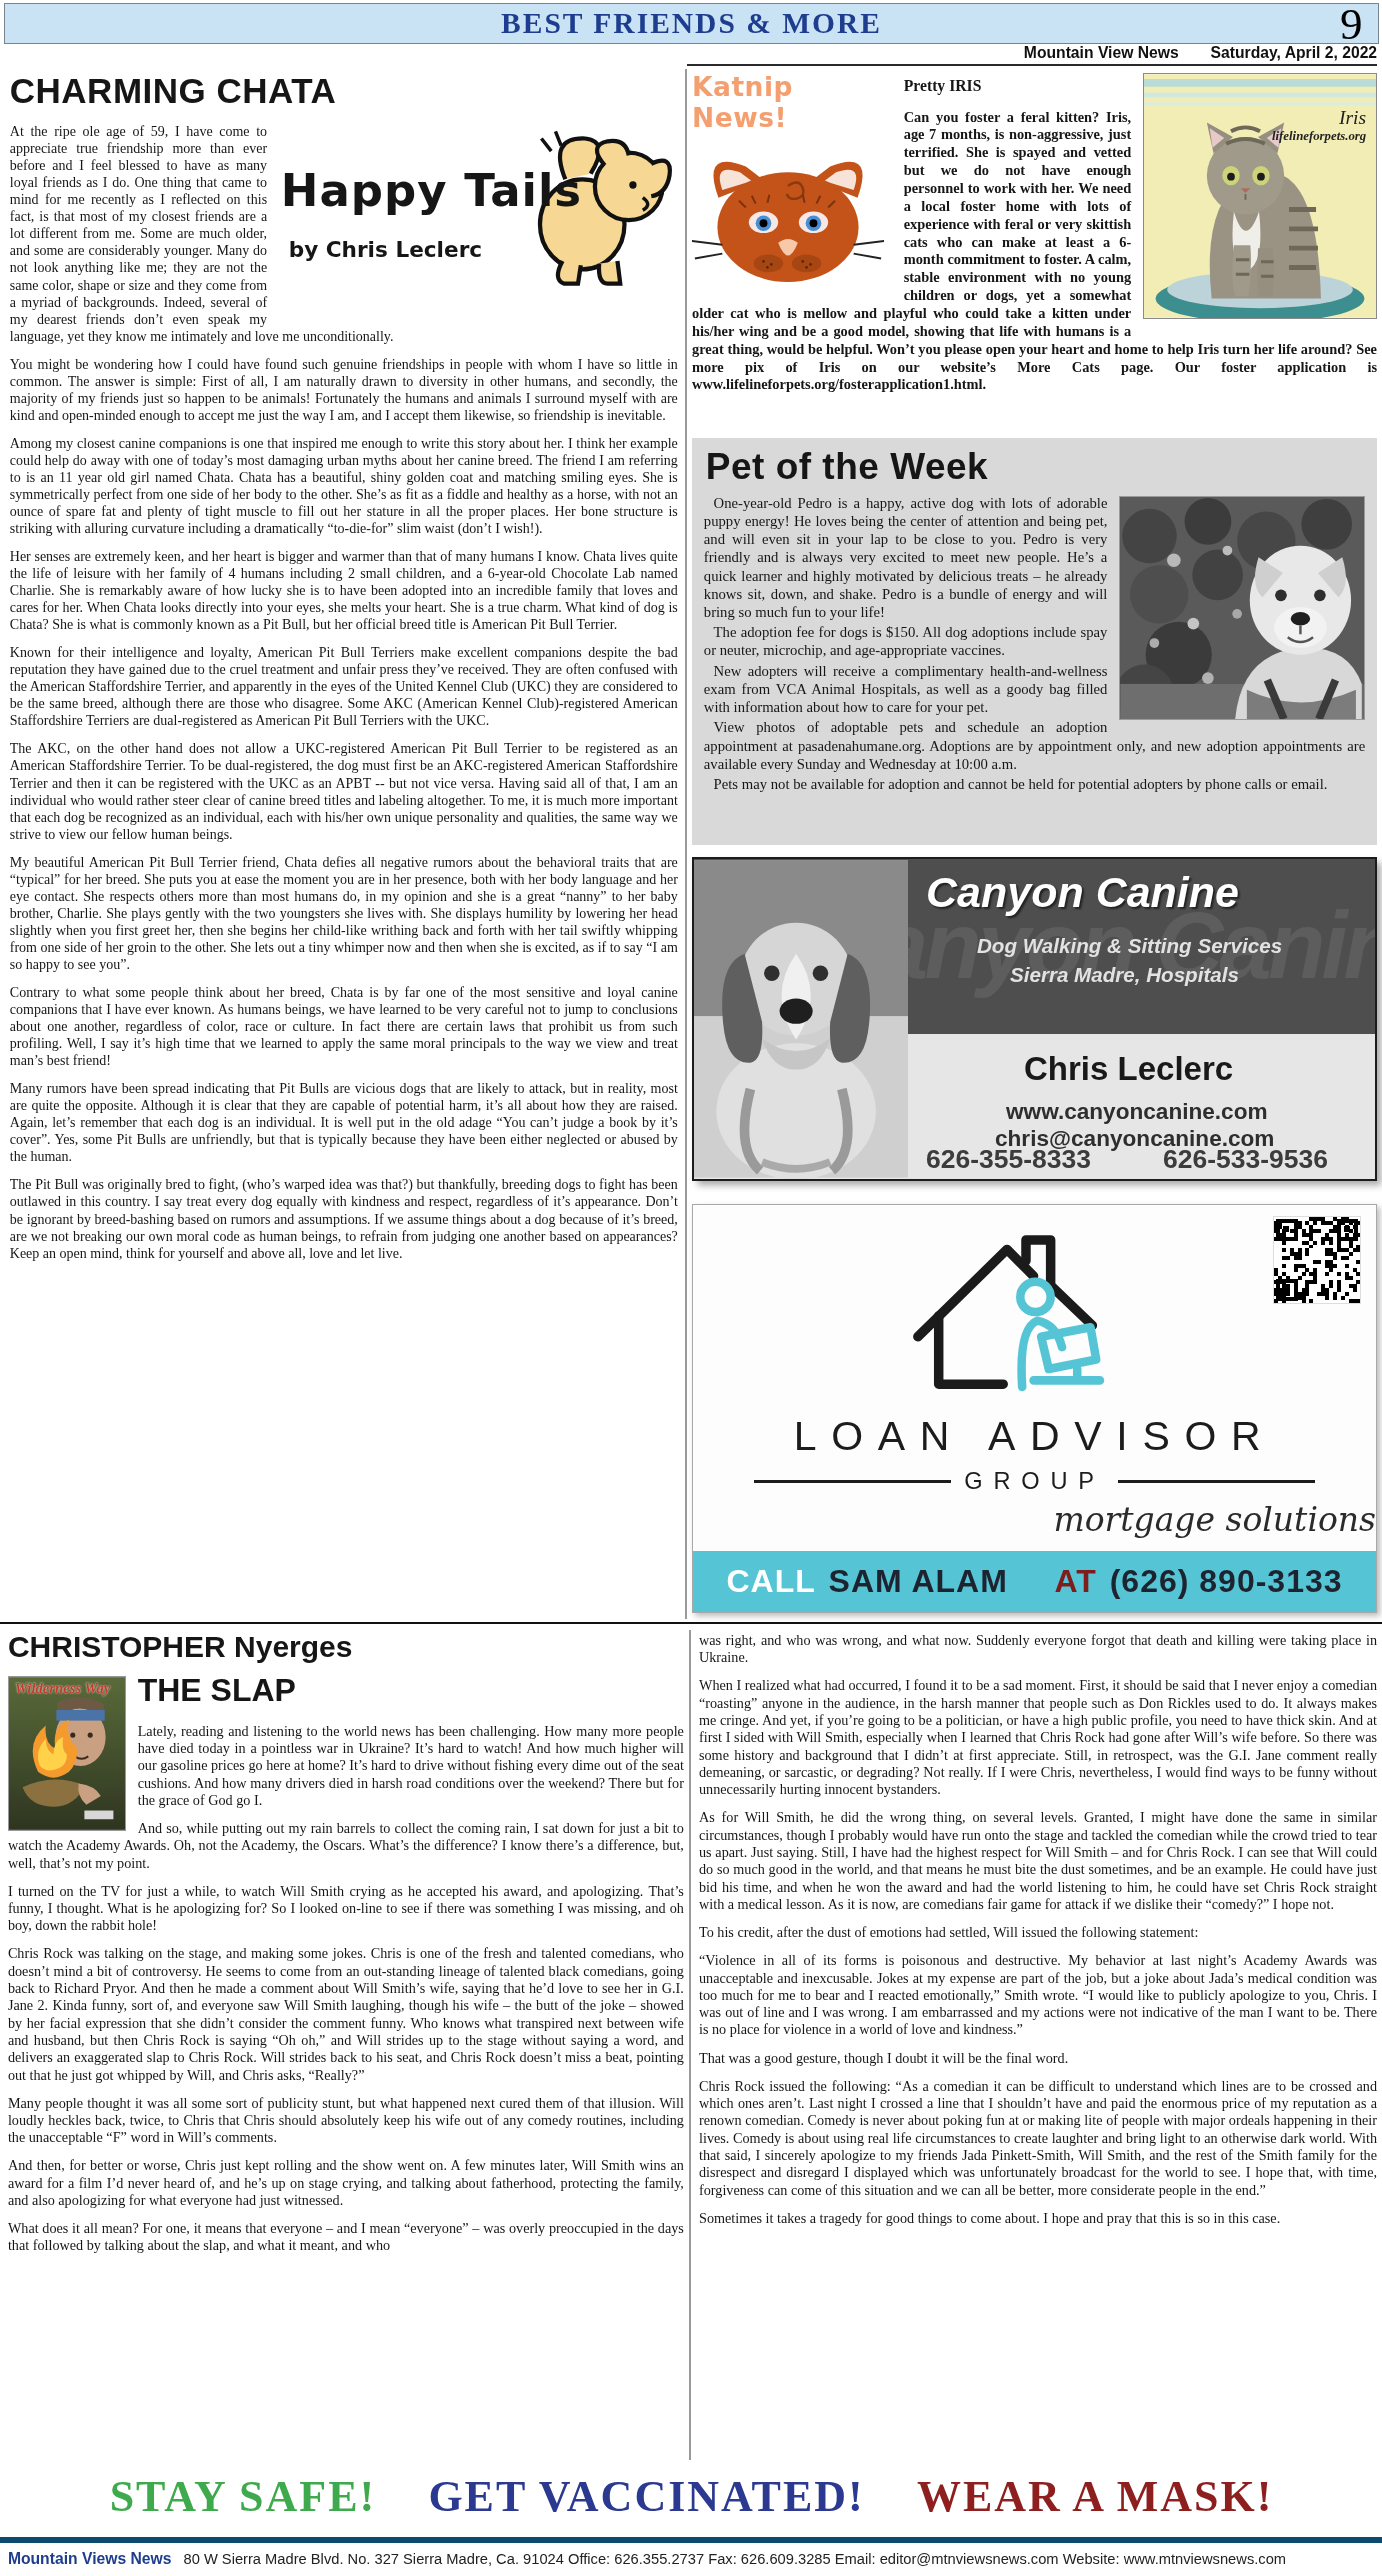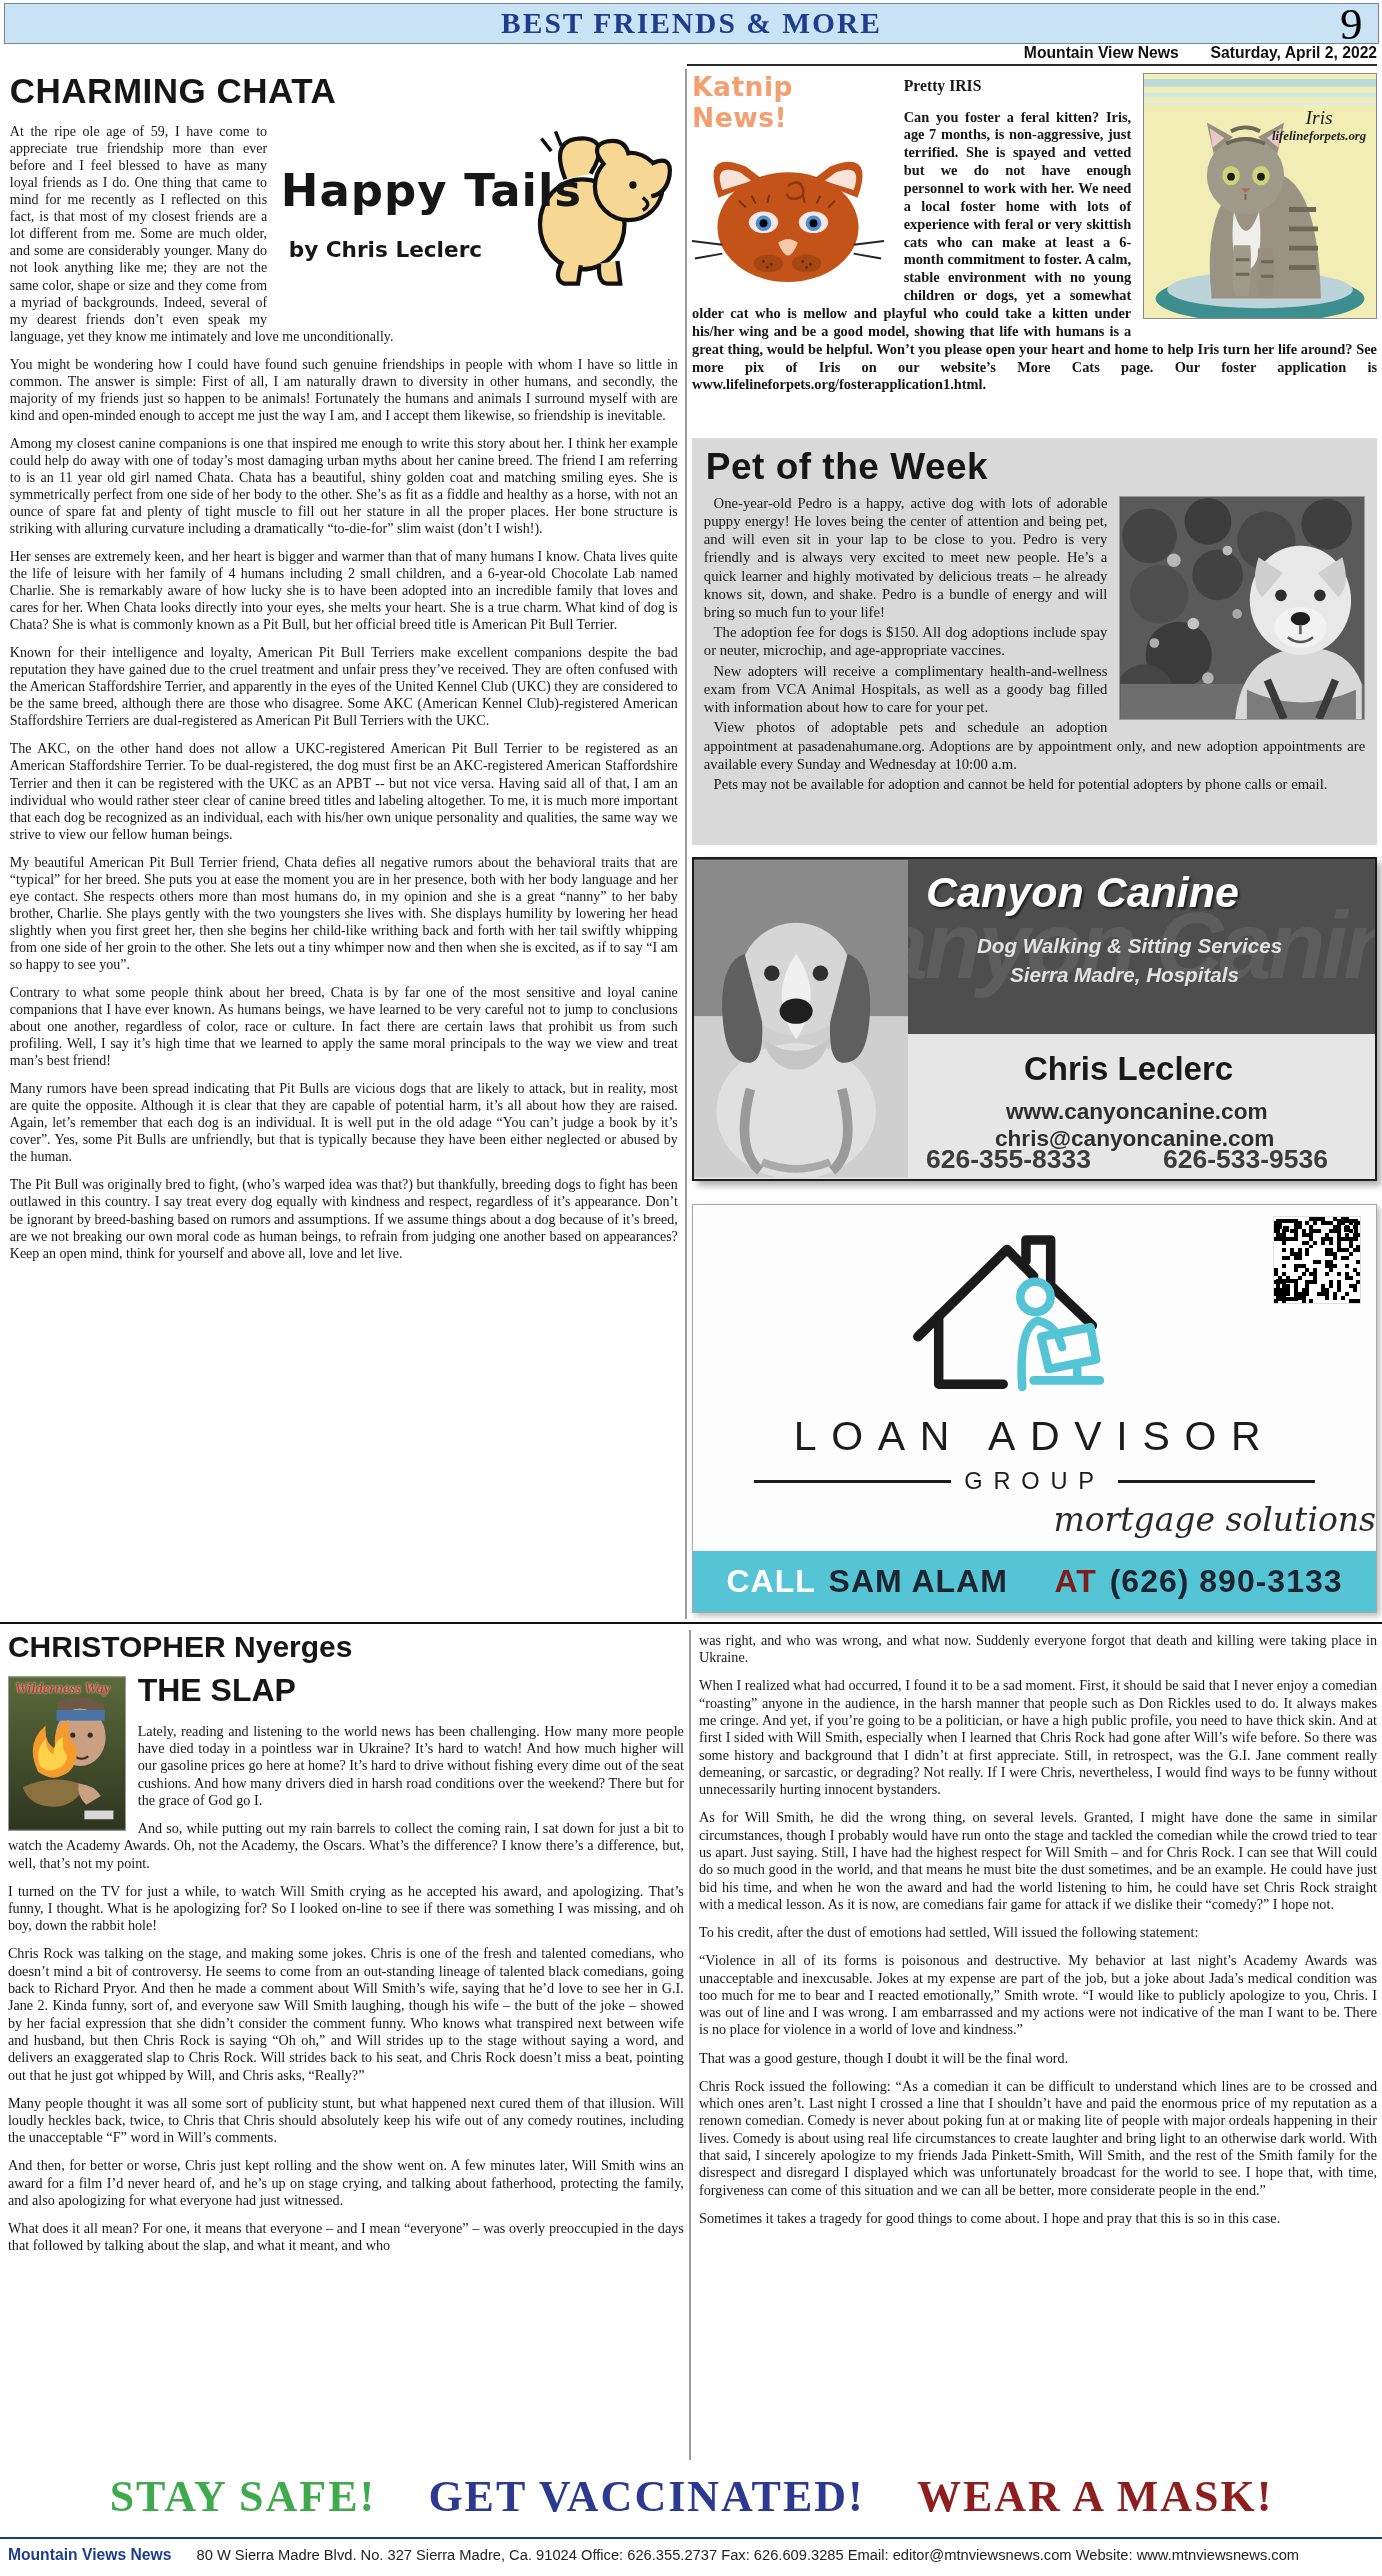--- a/index.html
+++ b/index.html
@@ -30,21 +30,21 @@
   .ht-by{position:absolute;left:7.9px;top:114px;font:bold 21.6px "DejaVu Sans",sans-serif}
   .ht-dog{position:absolute;right:0;top:0;width:169px;height:169px}
 
   
   .katnip{min-height:361px;overflow:hidden}
   .kat-left{float:left;width:196px;margin:0 15.7px 5.9px 0}
   .kat-title{font:bold 26.5px "DejaVu Sans",sans-serif;letter-spacing:0.5px;margin:2px 0 3.9px}
   .kat-cat{width:192px;height:147px;display:block}
   .iris{float:right;width:234px;height:246px;margin:3.9px 0 7.9px 11.8px;position:relative;border:1px solid #8a8a8a}
   .iris svg{width:100%;height:100%;display:block}
-  .iris-cap{position:absolute;top:33px;right:9.8px;text-align:center;font-style:italic;color:#222}
+  .iris-cap{position:absolute;top:33px;right:9.8px;text-align:right;font-style:italic;color:#222}
   .iris-cap .n{font:italic 19.6px "Liberation Serif",serif;display:block}
   .iris-cap .s{font:italic bold 12.8px "Liberation Serif",serif;display:block}
   .kat-sub{font:bold 15.7px "Liberation Serif",serif;margin:7.9px 0 13.7px}
   .kat-body{font-weight:bold;font-size:14.4px;line-height:1.24;text-align:justify}
 
   
   .pet-box{background:#d9d9d9;min-height:407px;margin-top:7.9px;padding:7.9px 11.8px 9.8px;overflow:hidden}
   .pet-h{font:bold 37px "Liberation Sans",sans-serif;letter-spacing:0.5px;margin:0 0 5.9px 2px}
   .pedro{float:right;width:246px;height:224px;margin:2px 0 7.9px 11.8px;border:1px solid #9a9a9a;background:#555}
   .pedro svg{width:100%;height:100%;display:block}
@@ -99,22 +99,22 @@
   .ww-cap{position:absolute;top:2.9px;left:5.9px;font:italic bold 14.7px "Liberation Serif",serif;color:#c23b2a;
           text-shadow:0 0 2px #fff}
   .slap-h{font:bold 32px "Liberation Sans",sans-serif;margin:3.9px 0 13.7px}
   .credit{font:italic 14.7px "Liberation Serif",serif;line-height:1.25;margin-bottom:13.7px}
   .bot p{font-size:14.2px;line-height:1.22;text-align:justify;margin:0 0 10.8px}
 
   
   .banner{position:absolute;top:2471px;left:0;width:100%;text-align:center;
           font:bold 44px "Liberation Serif",serif;letter-spacing:2px}
   .banner span{margin:0 19.6px}
-  .footer{position:absolute;top:2537px;left:0;width:100%;border-top:2px solid #0c4a6e;
-          padding:6.9px 7.9px 0;display:flex;gap:25px;align-items:baseline;
+  .footer{position:absolute;top:2537px;left:0;width:100%;border-top:6px solid #0c4a6e;
+          padding:6.9px 7.9px 0;display:flex;gap:12px;align-items:baseline;
           font:14.7px "Liberation Sans",sans-serif;color:#222}
   .footer .brand{font:bold 15.7px "Liberation Sans",sans-serif}
 </style>
 </head>
 <body>
 
 <div class="page">
 
   <div class="band">
     <div class="band-title" style="color: rgb(30, 61, 143);">BEST FRIENDS &amp; MORE</div>

